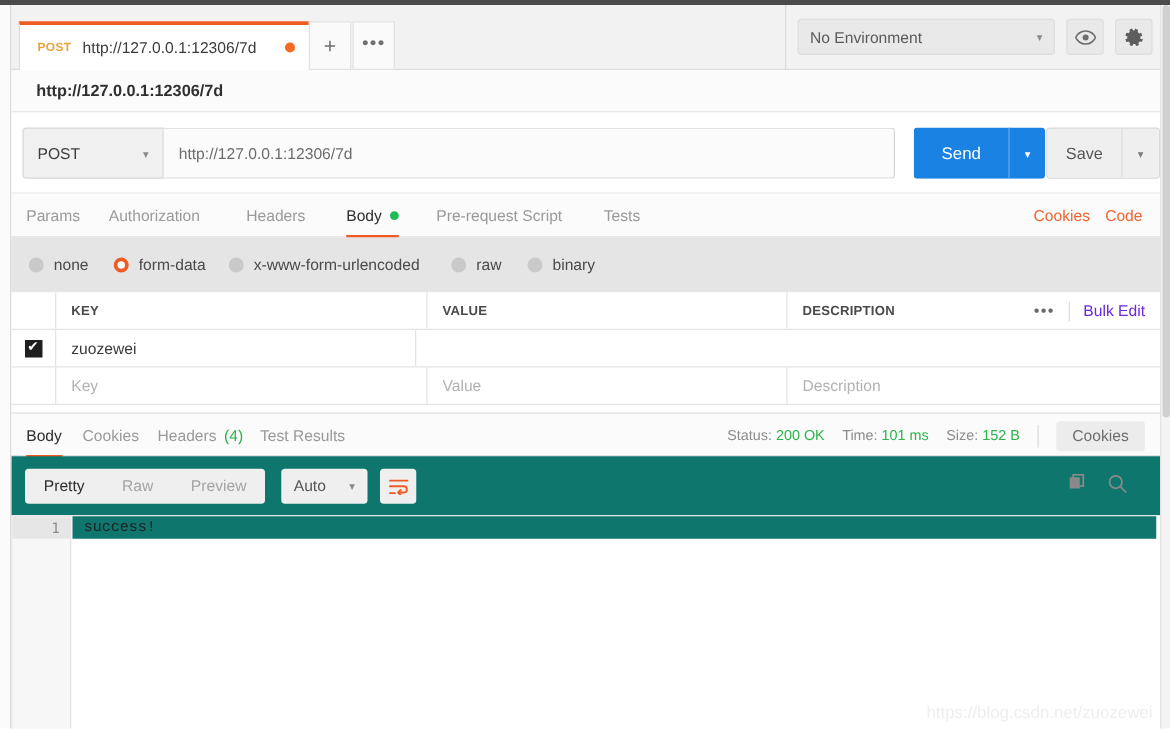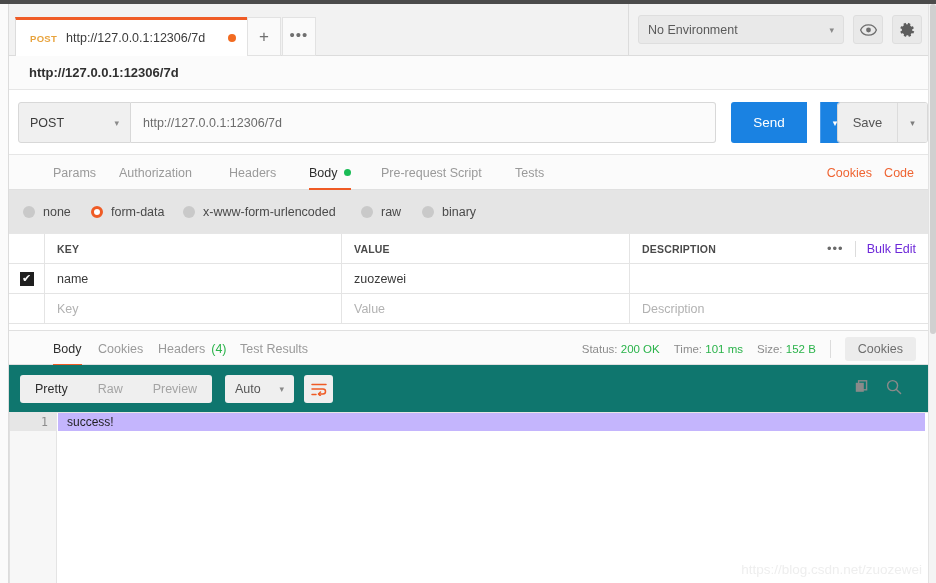--- a/index.html
+++ b/index.html
@@ -119,21 +119,21 @@
   .methodsel .caret { margin-left: auto; font-size: 9px; color: #8a8a8a; }
   .urlinput {
     position: absolute; left: 122px; top: 12px; width: 585px; height: 41px;
     background: #fbfbfb; border: 1px solid #d8d8d8; border-left: none;
     border-radius: 0 3px 3px 0;
     display: flex; align-items: center; padding: 0 12px;
     font-size: 12.5px; color: #6c6c6c;
   }
   .sendgrp {
     position: absolute; left: 722px; top: 12px; height: 41px;
-    display: flex; border-radius: 3px; overflow: hidden; gap: 13px;
+    display: flex; border-radius: 3px; overflow: hidden;
   }
   .sendbtn {
     width: 76px; background: #1a82e2;
     display: flex; align-items: center; justify-content: center;
     color: #ffffff; font-size: 13.5px;
   }
   .sendcaret {
     width: 29px; background: #1a82e2; border-left: 1px solid #4a9bea;
     display: flex; align-items: center; justify-content: center;
     color: #ffffff; font-size: 9px;
@@ -154,21 +154,21 @@
   }
 
   
   .reqtabs {
     position: absolute; top: 155px; left: 9px; width: 919px; height: 35px;
     background: #fbfbfb; border-bottom: 1px solid #e0e0e0;
   }
   .rt {
     position: absolute; top: 0; height: 35px;
     display: flex; align-items: center; gap: 6px;
-    font-size: 12.5px; color: #9a9a9a; margin-left: 32px;
+    font-size: 12.5px; color: #9a9a9a;
   }
   .rt.active { color: #2e2e2e; }
   .rt.active::after {
     content: ""; position: absolute; left: 0; right: 0; bottom: 0;
     height: 2px; background: #ef5b25;
   }
   .rt .gdot { width: 7px; height: 7px; border-radius: 50%; background: #1abc56; }
   .rlink {
     position: absolute; top: 0; height: 35px;
     display: flex; align-items: center;
@@ -282,24 +282,24 @@
   }
   .gutnum {
     position: absolute; top: 0; left: 0; width: 47px; height: 18px;
     background: #e6e6e6;
     display: flex; align-items: center; justify-content: flex-end;
     padding-right: 9px; font-size: 11.5px; color: #8c8c8c;
     font-family: "DejaVu Sans Mono", monospace;
   }
   .codeline {
     position: absolute; top: 0; left: 48px; right: 3px; height: 18px;
-    background: #c4b5fd;
+    background: #0f766e;
     display: flex; align-items: center; padding-left: 9px;
     font-size: 12px; color: #1f1f1f;
-    font-family: Liberation Sans, sans-serif;
+    font-family: Liberation Mono, monospace;
   }
 
   
   .wm {
     position: absolute; right: 14px; bottom: 6px;
     font-size: 13.5px; color: #eeeeee; white-space: nowrap;
   }
 </style>
 </head>
 <body>
@@ -442,23 +442,20 @@
         </span>
       </div>
     </div>
 
     <div class="kvrow data">
       <div class="c-check">
         <span class="chk">
             <span>✔</span>
           </span>
       </div>
-      <div class="c-key">
-          <span class="cell">name</span>
-        </div>
       <div class="c-val">
           <span class="cell">zuozewei</span>
         </div>
       <div class="c-desc">
           <span class="cell"></span>
         </div>
     </div>
 
     <div class="kvrow data">
       <div class="c-check"></div>

